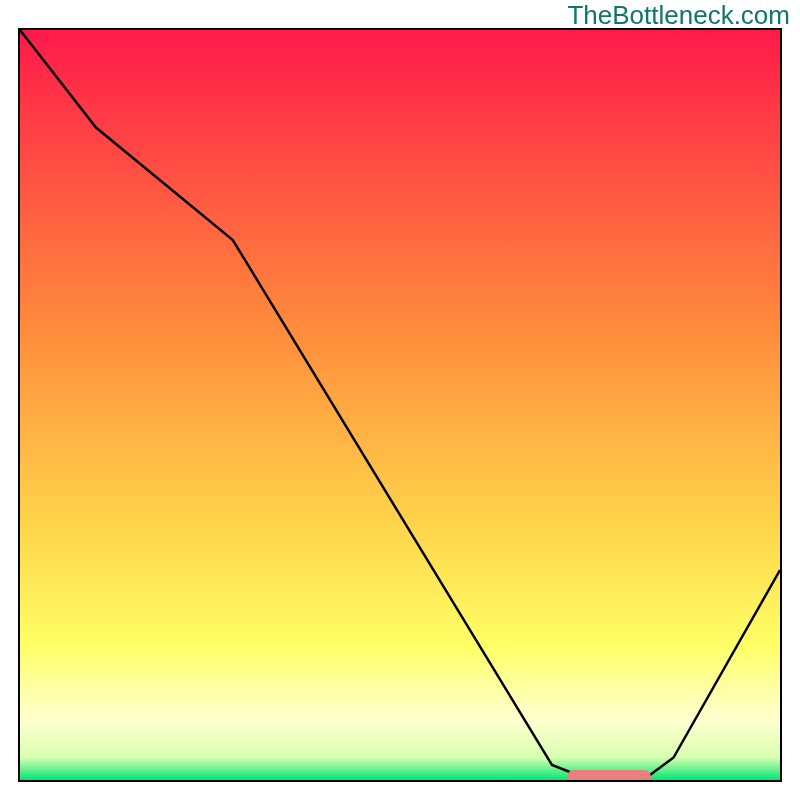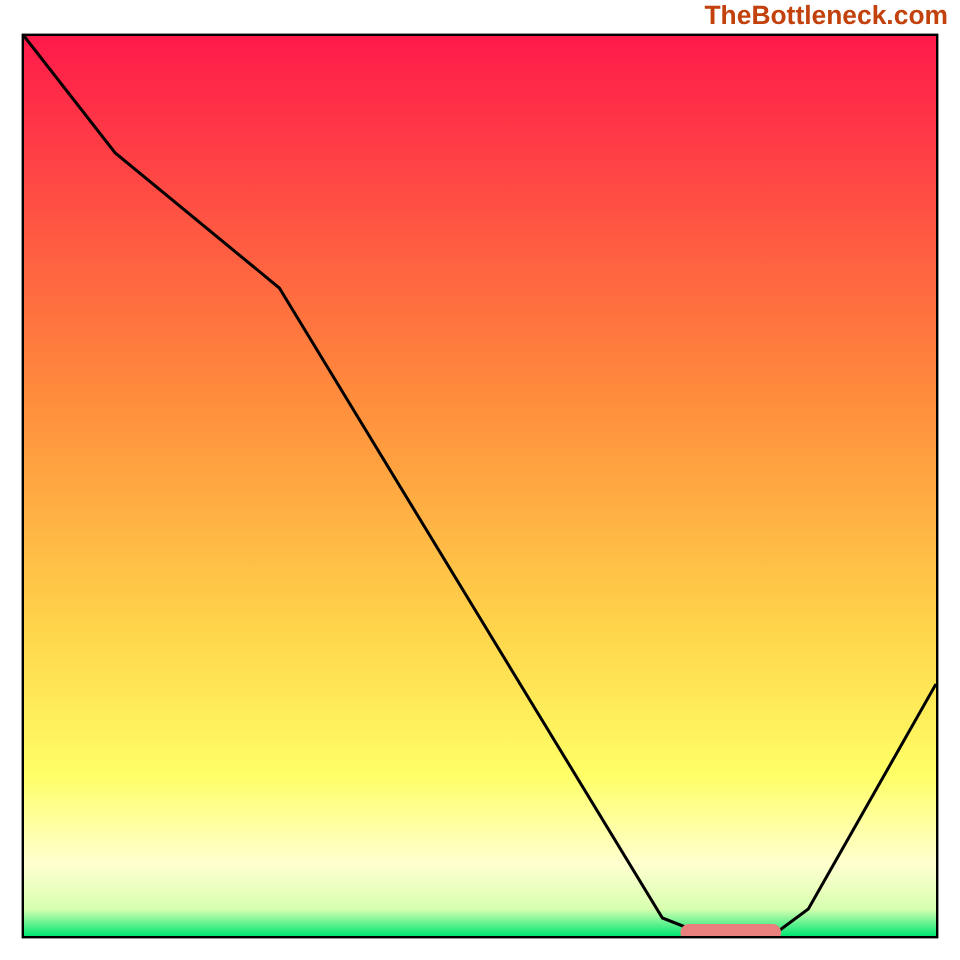--- a/index.html
+++ b/index.html
@@ -12,23 +12,23 @@
   }
   .container {
     position: relative;
     width: 800px;
     height: 800px;
   }
   .watermark {
     position: absolute;
     top: 0px;
     right: 10px;
-    font-size: 22px;
-    font-weight: bold;
-    color: #c2410c;
+    font-size: 26px;
+    font-weight: normal;
+    color: #0f766e;
     z-index: 10;
   }
   .plot-frame {
     position: absolute;
     left: 18px;
     top: 28px;
     width: 764px;
     height: 754px;
     border: 2px solid #000000;
     box-sizing: border-box;

